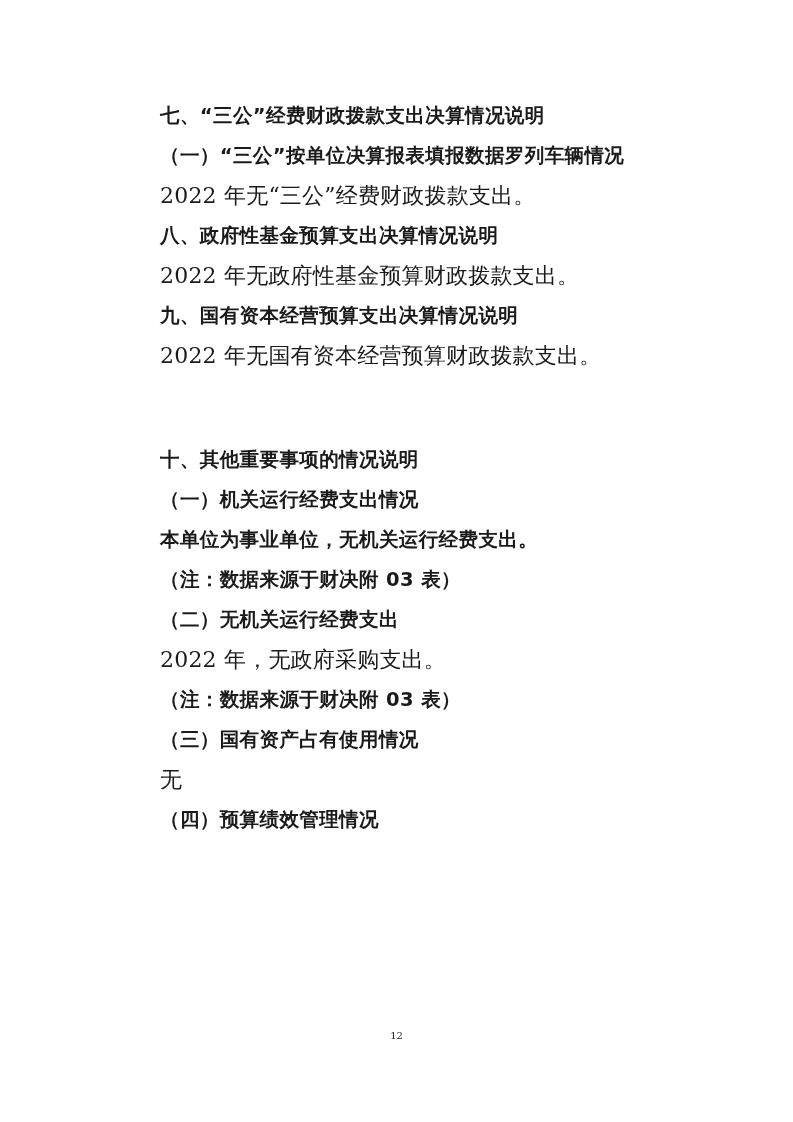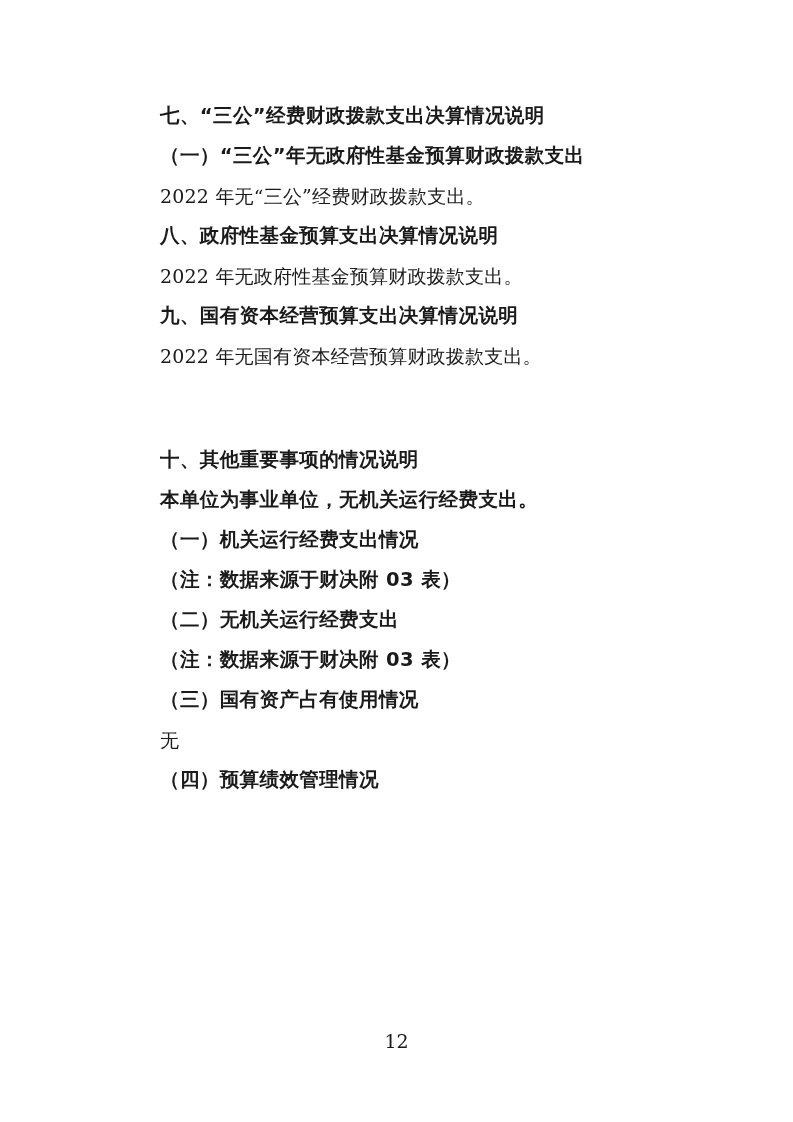--- a/index.html
+++ b/index.html
@@ -21,21 +21,21 @@
     top: 0;
     width: 793px;
     height: 1122px;
     box-sizing: border-box;
     padding: 96px 118px 0 160px;
   }
   .doc-body {
     width: 100%;
   }
   .para {
-    font-size: 19px;
+    font-size: 22px;
     line-height: 40px;
     margin: 0;
     letter-spacing: 0.2px;
     text-align: justify;
     white-space: pre-wrap;
   }
   .bold {
     font-weight: 700;
     font-family: "DejaVu Sans", "Liberation Sans", sans-serif;
     font-size: 19.5px;
@@ -49,41 +49,42 @@
   }
   .gap-xl {
     margin-top: 64px;
   }
   .page-number {
     position: absolute;
     left: 0;
     right: 0;
     top: 1030px;
     text-align: center;
-    font-size: 19px;
+    font-size: 10px;
     font-family: "DejaVu Serif", "Liberation Serif", serif;
     color: #1a1a1a;
   }
 </style>
 </head>
 <body>
 
 <div class="page">
   <div class="doc-body" id="doc-body">
       <p class="para bold">七、“三公”经费财政拨款支出决算情况说明</p>
-      <p class="para bold">（一）“三公”年无政府性基金预算财政拨款支出</p>
+      <p class="para bold">（一）“三公”按单位决算报表填报数据罗列车辆情况</p>
       <p class="para normal">2022 年无“三公”经费财政拨款支出。</p>
       <p class="para bold gap-lg">八、政府性基金预算支出决算情况说明</p>
       <p class="para normal">2022 年无政府性基金预算财政拨款支出。</p>
       <p class="para bold gap-lg">九、国有资本经营预算支出决算情况说明</p>
       <p class="para normal">2022 年无国有资本经营预算财政拨款支出。</p>
       <p class="para bold gap-xl">十、其他重要事项的情况说明</p>
+      <p class="para bold">（一）机关运行经费支出情况</p>
       <p class="para bold">本单位为事业单位，无机关运行经费支出。</p>
-      <p class="para bold">（一）机关运行经费支出情况</p>
       <p class="para bold">（注：数据来源于财决附 03 表）</p>
       <p class="para bold">（二）无机关运行经费支出</p>
+      <p class="para normal">2022 年，无政府采购支出。</p>
       <p class="para bold">（注：数据来源于财决附 03 表）</p>
       <p class="para bold">（三）国有资产占有使用情况</p>
       <p class="para normal">无</p>
       <p class="para bold">（四）预算绩效管理情况</p>
     </div>
   <div class="page-number">12</div>
 </div>
 
 </body></html>

